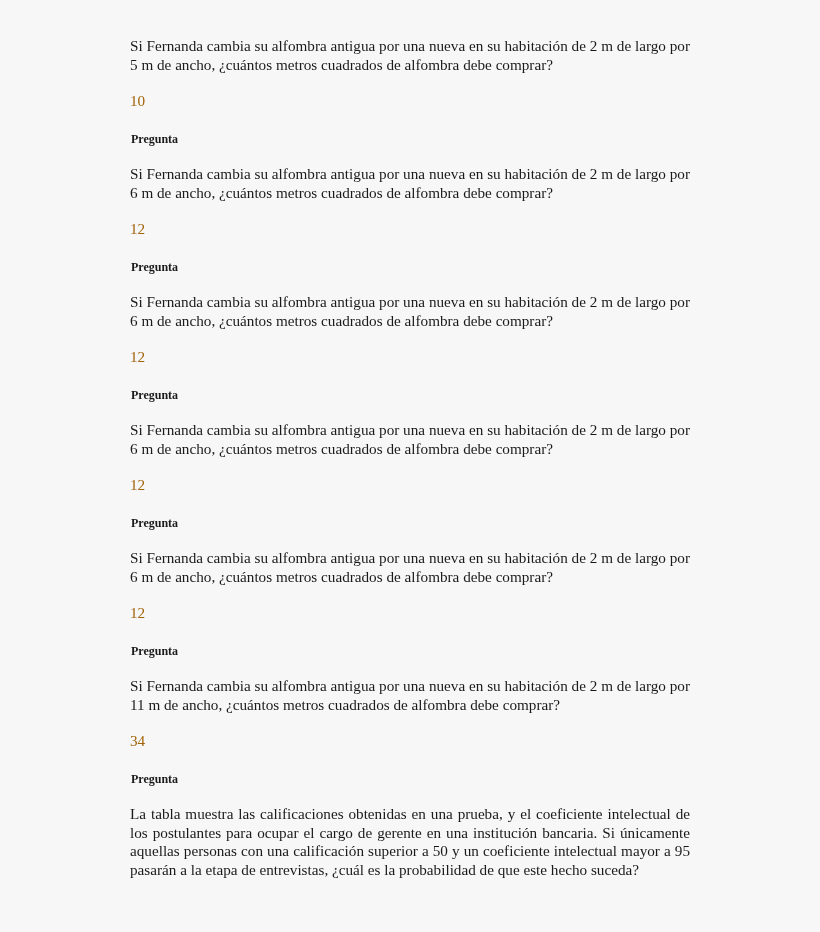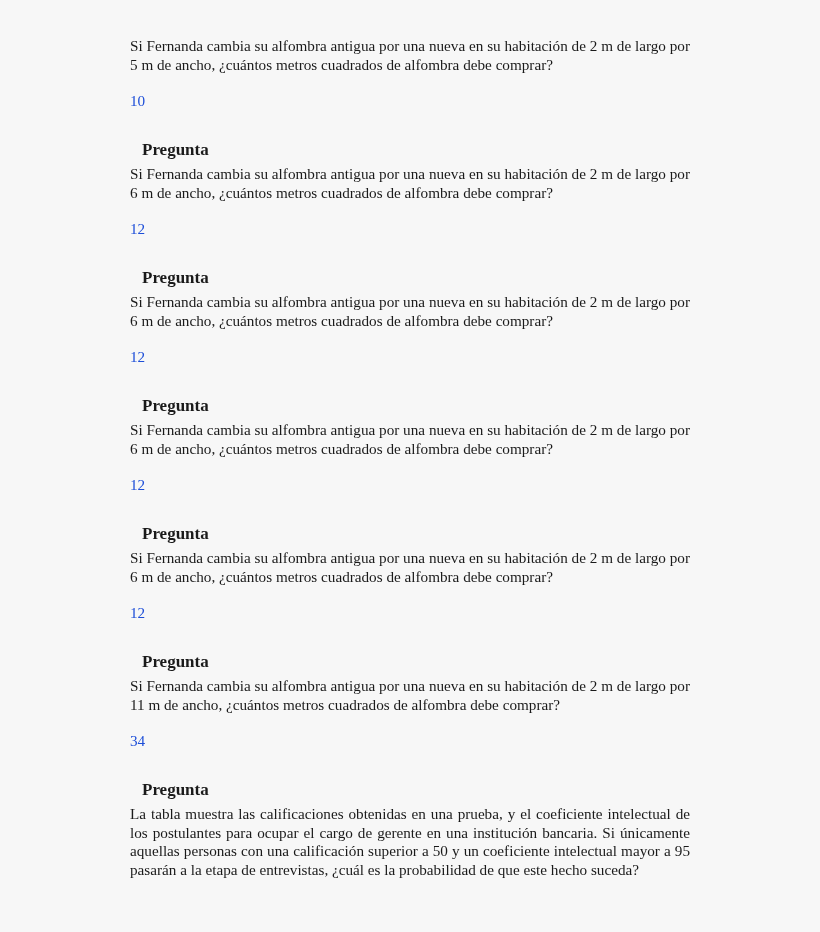--- a/index.html
+++ b/index.html
@@ -5,22 +5,22 @@
     html, body { margin: 0; padding: 0; }
     body {
       width: 820px; height: 932px; overflow: hidden;
       background: #f7f7f7;
       font-family: "Liberation Serif", "DejaVu Serif", serif;
       color: #1a1a1a;
     }
     .page { position: relative; width: 820px; height: 932px; }
     .content { position: absolute; left: 130px; top: 37px; width: 560px; }
     .q { font-size: 15.2px; line-height: 18.5px; margin: 0; text-align: justify; }
-    .ans { font-size: 15.2px; line-height: 18.5px; color: #1d4ed8; margin: 0; }
-    .label { font-size: 17px; line-height: 18.5px; font-weight: bold; margin: 12px; }
+    .ans { font-size: 15.2px; line-height: 18.5px; color: #a16207; margin: 0; }
+    .label { font-size: 12px; line-height: 18.5px; font-weight: bold; margin: 1px; }
     .block { height: 128px; position: relative; }
     .block .q { position: absolute; top: 0; left: 0; width: 560px; }
     .block .ans { position: absolute; top: 55px; left: 0; }
     .block .label { position: absolute; top: 92px; left: 0; }
     .final { position: absolute; top: 768px; left: 0; width: 560px; }
     .final .q { text-align: justify; }
   </style>
 </head>
 <body>
 

